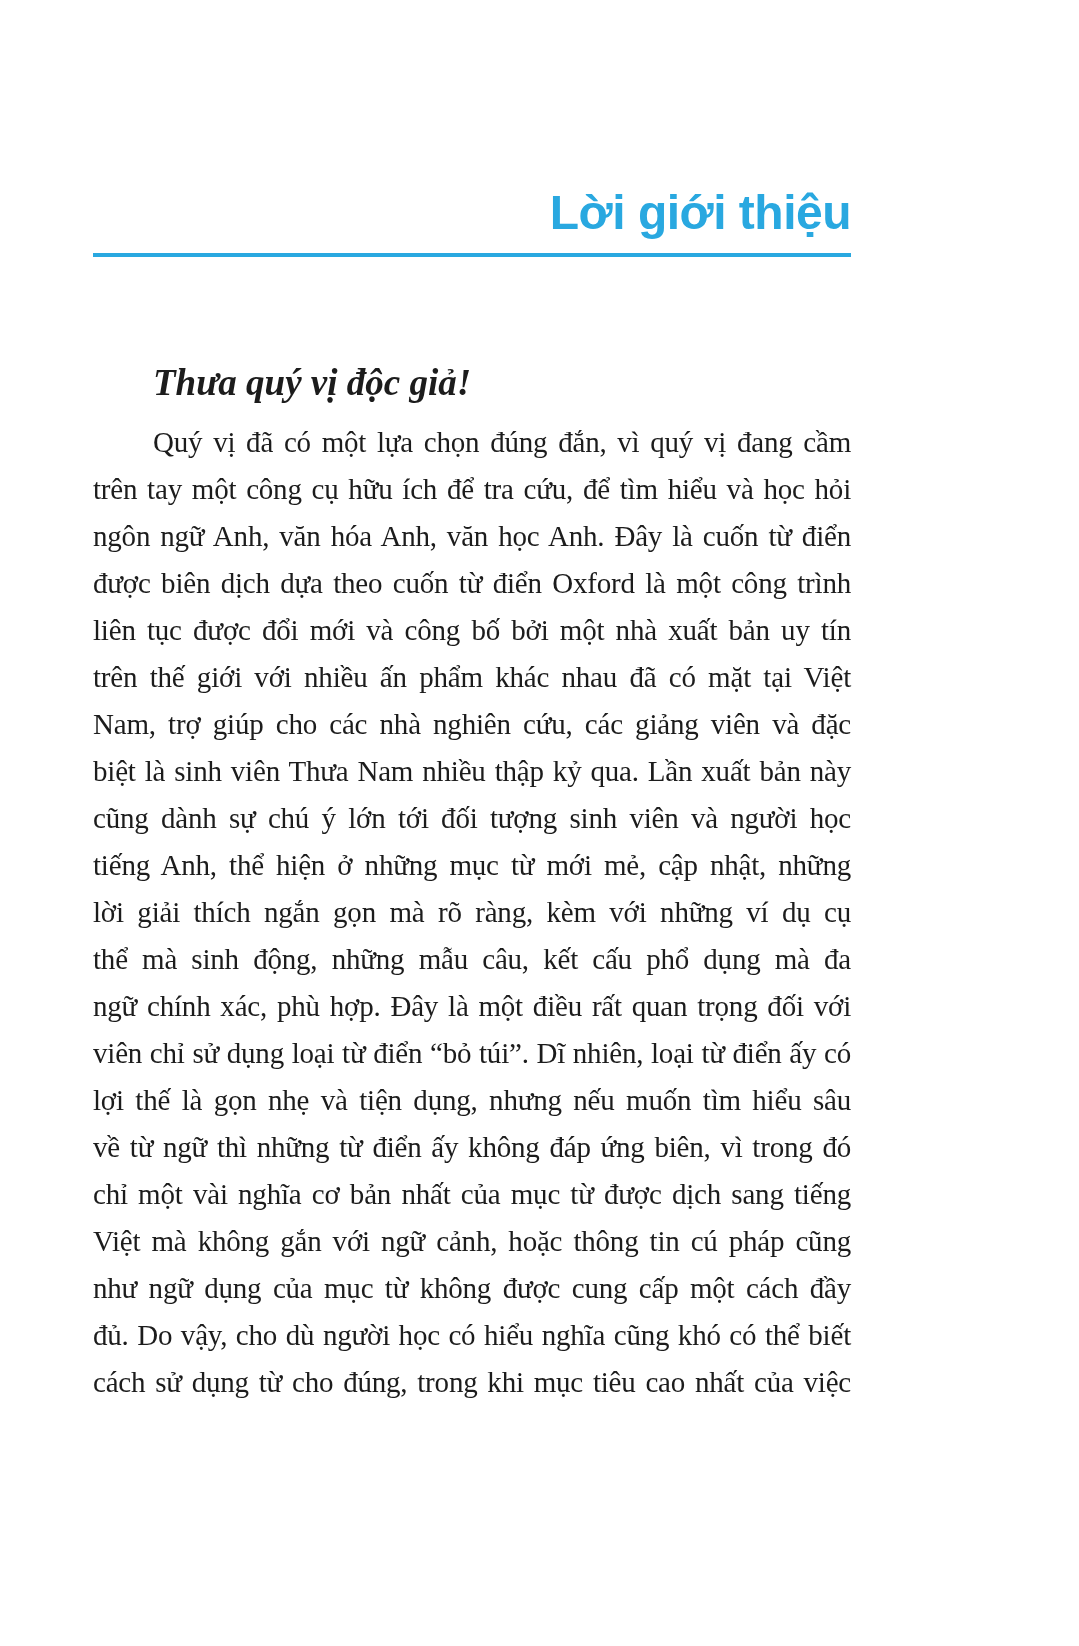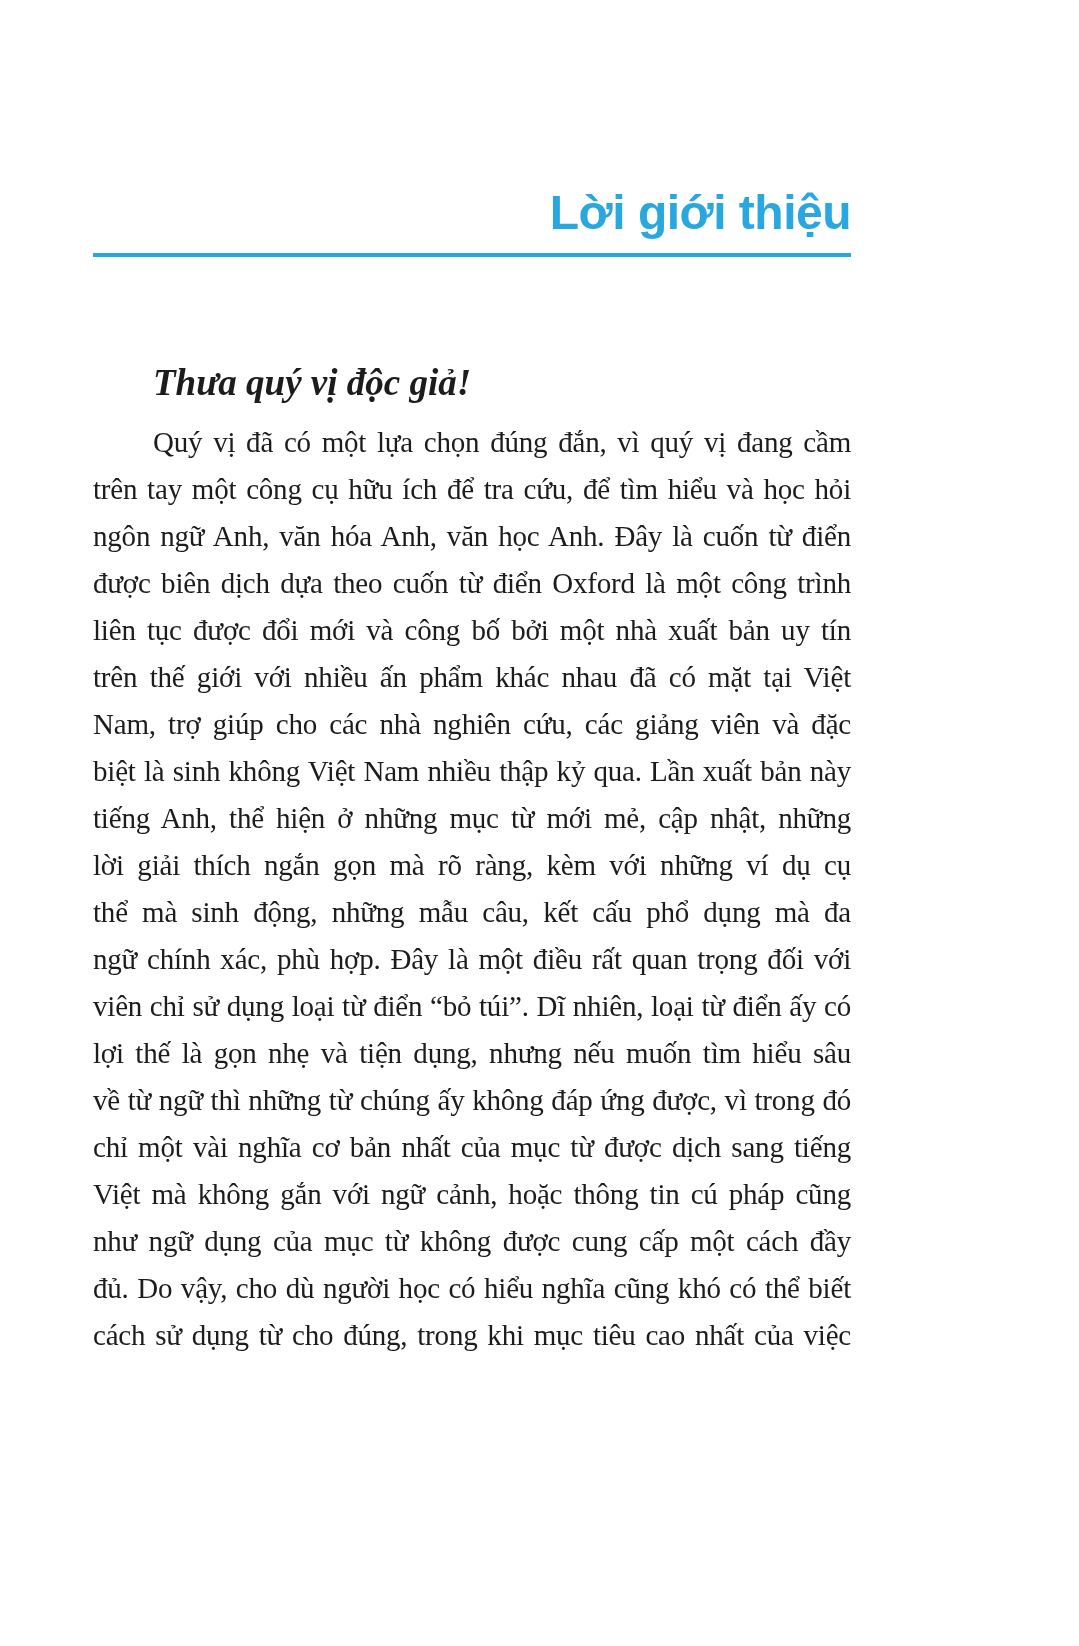--- a/index.html
+++ b/index.html
@@ -64,28 +64,29 @@
     <div class="rule" style="background-color: rgb(41, 168, 224);"></div>
     <p class="greeting">Thưa quý vị độc giả!</p>
     <div class="paragraph">
         <div class="body-line">Quý vị đã có một lựa chọn đúng đắn, vì quý vị đang cầm</div>
         <div class="body-line">trên tay một công cụ hữu ích để tra cứu, để tìm hiểu và học hỏi</div>
         <div class="body-line">ngôn ngữ Anh, văn hóa Anh, văn học Anh. Đây là cuốn từ điển</div>
         <div class="body-line">được biên dịch dựa theo cuốn từ điển Oxford là một công trình</div>
         <div class="body-line">liên tục được đổi mới và công bố bởi một nhà xuất bản uy tín</div>
         <div class="body-line">trên thế giới với nhiều ấn phẩm khác nhau đã có mặt tại Việt</div>
         <div class="body-line">Nam, trợ giúp cho các nhà nghiên cứu, các giảng viên và đặc</div>
-        <div class="body-line">biệt là sinh không Việt Nam nhiều thập kỷ qua. Lần xuất bản này</div>
+        <div class="body-line">biệt là sinh viên Thưa Nam nhiều thập kỷ qua. Lần xuất bản này</div>
+        <div class="body-line">cũng dành sự chú ý lớn tới đối tượng sinh viên và người học</div>
         <div class="body-line">tiếng Anh, thể hiện ở những mục từ mới mẻ, cập nhật, những</div>
         <div class="body-line">lời giải thích ngắn gọn mà rõ ràng, kèm với những ví dụ cụ</div>
         <div class="body-line">thể mà sinh động, những mẫu câu, kết cấu phổ dụng mà đa</div>
         <div class="body-line">ngữ chính xác, phù hợp. Đây là một điều rất quan trọng đối với</div>
         <div class="body-line">viên chỉ sử dụng loại từ điển “bỏ túi”. Dĩ nhiên, loại từ điển ấy có</div>
         <div class="body-line">lợi thế là gọn nhẹ và tiện dụng, nhưng nếu muốn tìm hiểu sâu</div>
-        <div class="body-line">về từ ngữ thì những từ chúng ấy không đáp ứng được, vì trong đó</div>
+        <div class="body-line">về từ ngữ thì những từ điển ấy không đáp ứng biên, vì trong đó</div>
         <div class="body-line">chỉ một vài nghĩa cơ bản nhất của mục từ được dịch sang tiếng</div>
         <div class="body-line">Việt mà không gắn với ngữ cảnh, hoặc thông tin cú pháp cũng</div>
         <div class="body-line">như ngữ dụng của mục từ không được cung cấp một cách đầy</div>
         <div class="body-line">đủ. Do vậy, cho dù người học có hiểu nghĩa cũng khó có thể biết</div>
         <div class="body-line">cách sử dụng từ cho đúng, trong khi mục tiêu cao nhất của việc</div>
       </div>
   </div>
 </div>
 
 </body></html>

